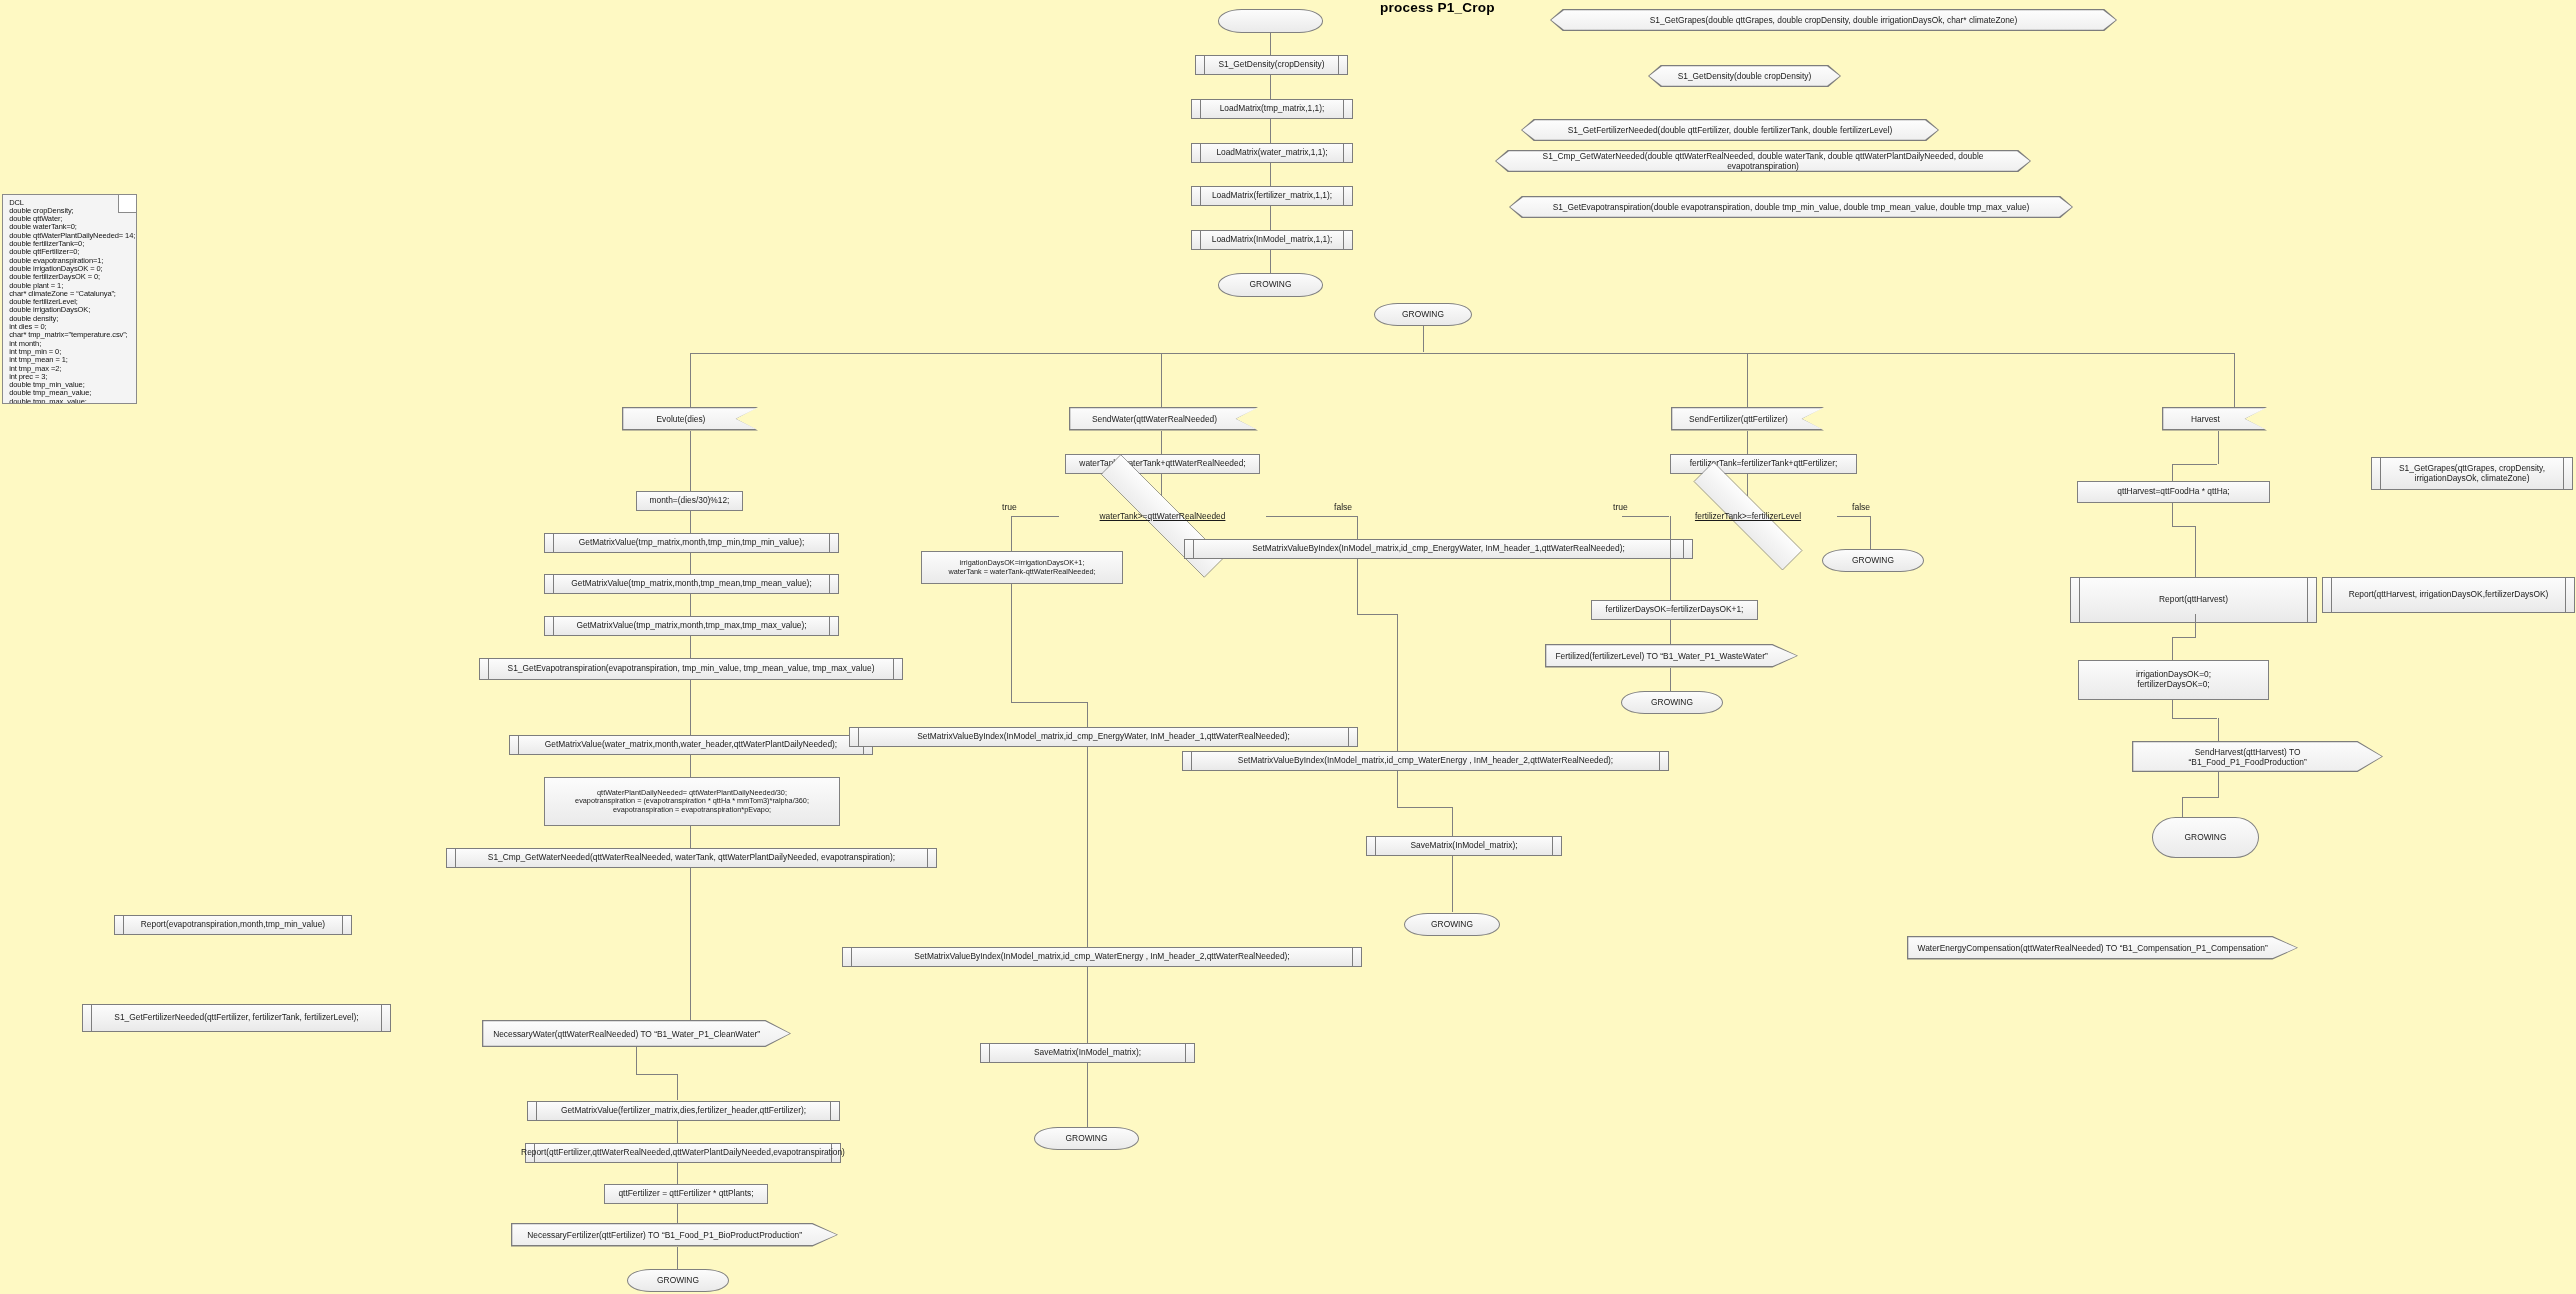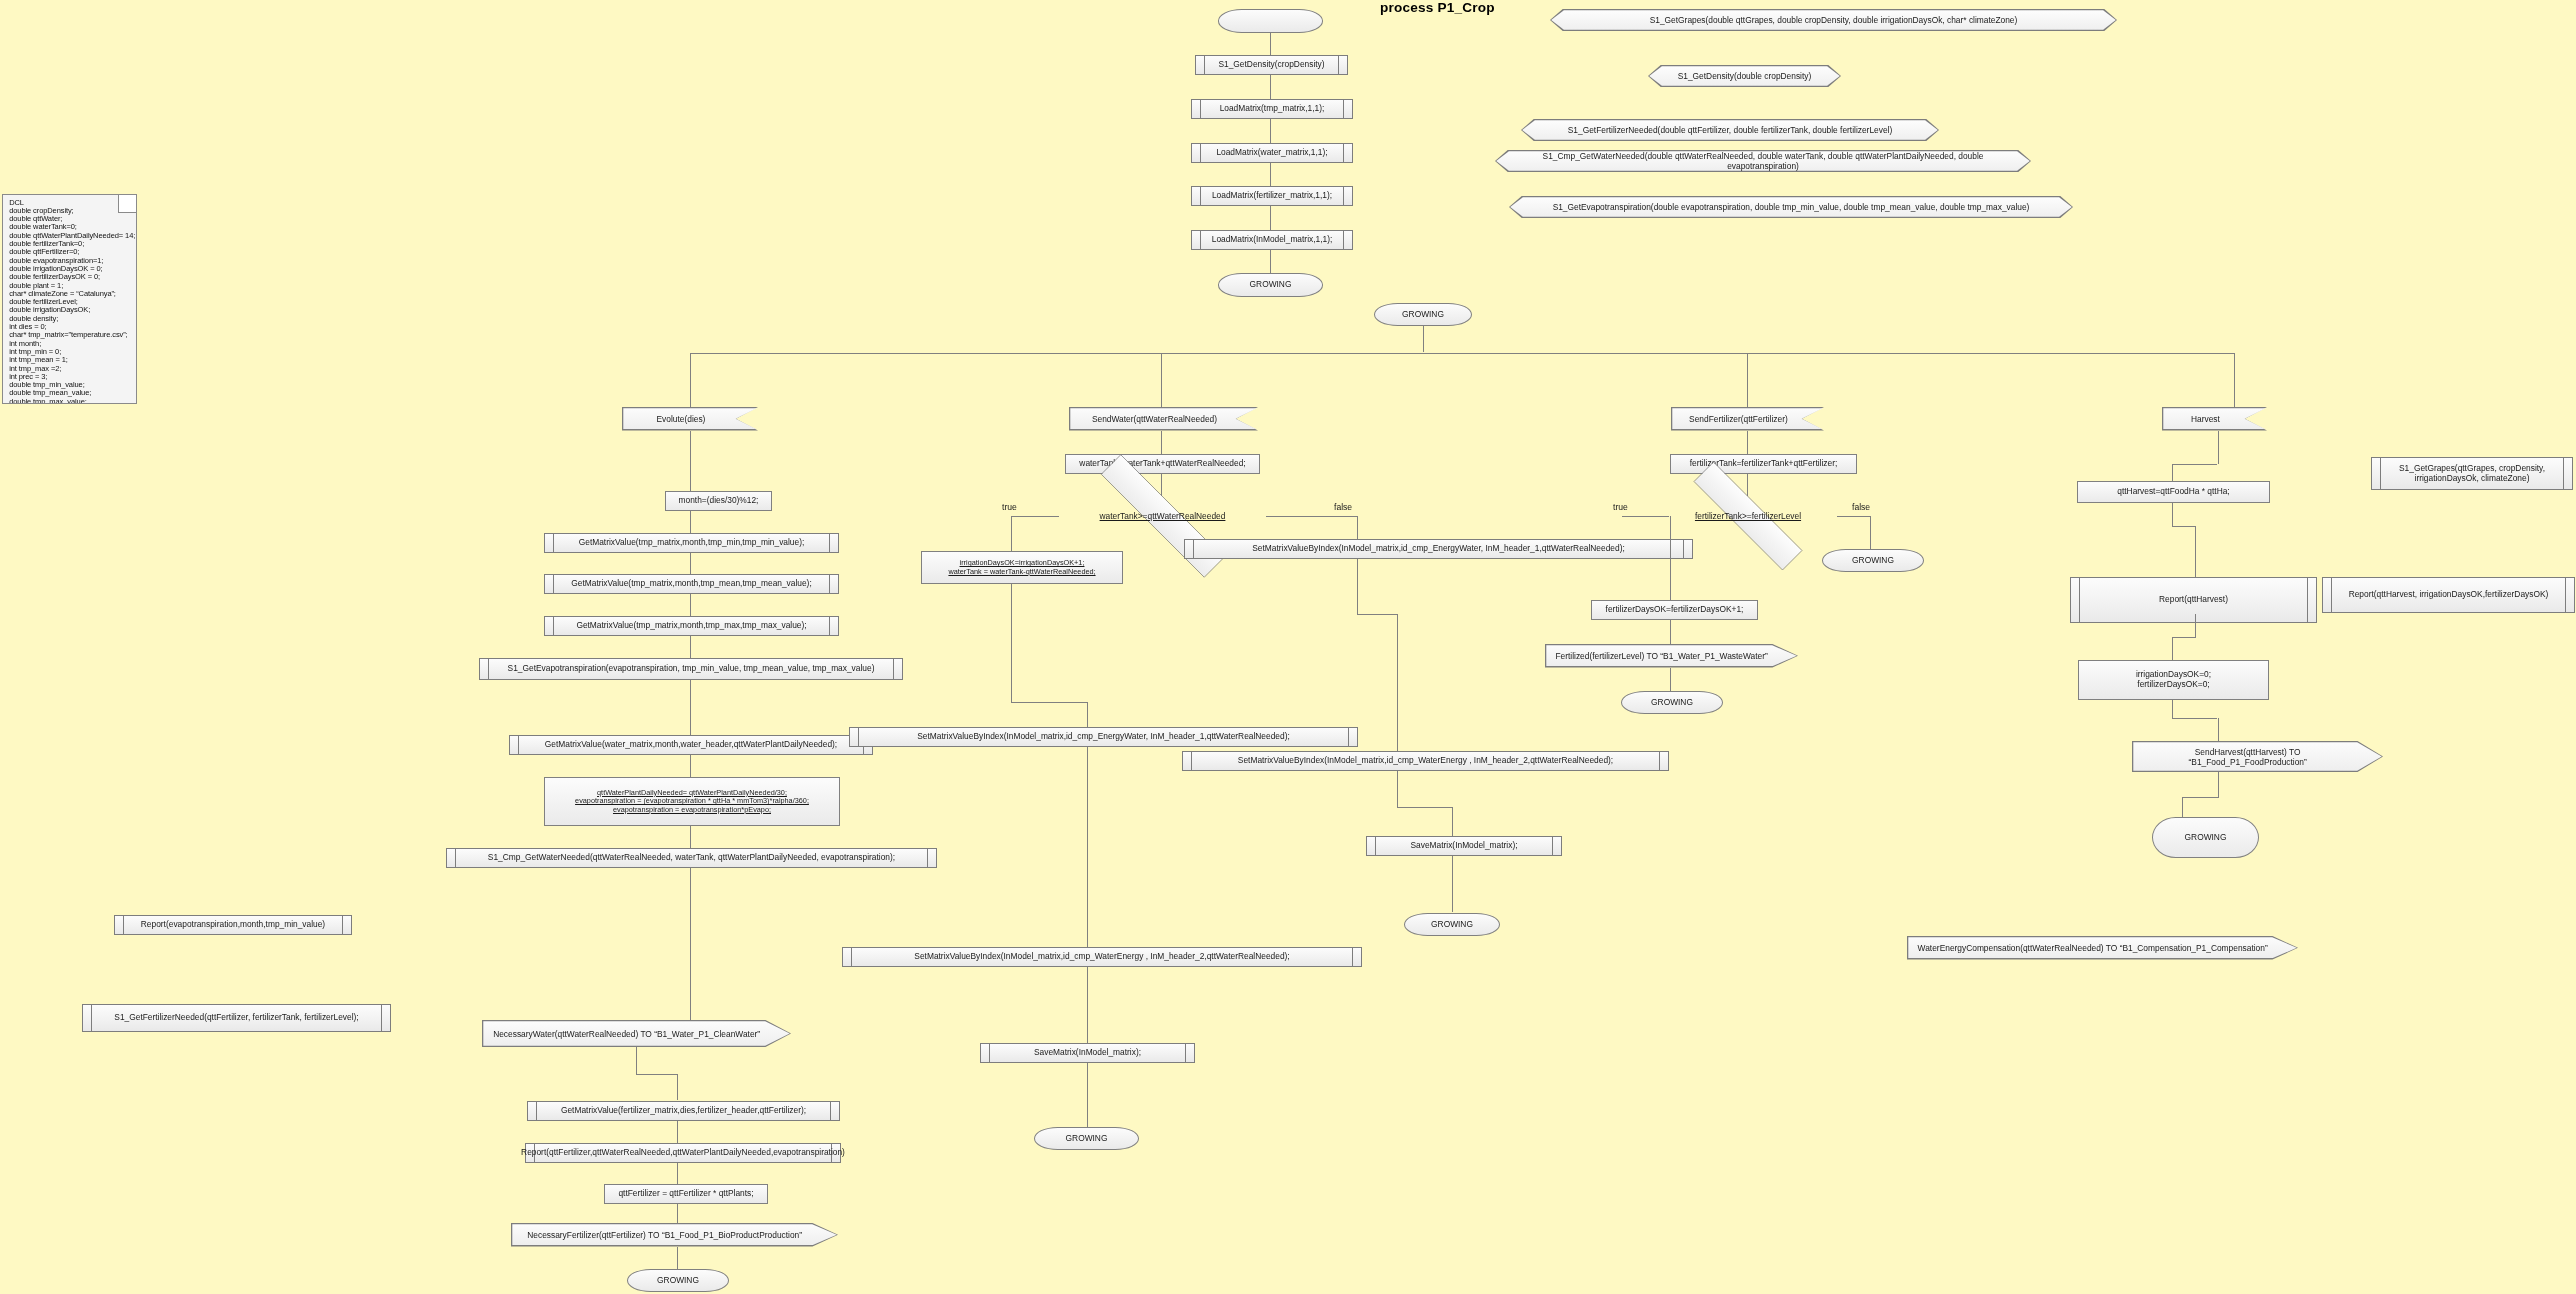--- a/index.html
+++ b/index.html
@@ -76,21 +76,21 @@
 
   
   .ln{position:absolute;background:#808080;}
   .lnh{height:1.2px;}
   .lnv{width:1.2px;}
 
   .edgelbl{position:absolute;font-size:8.6px;color:#1a1a1a;}
 
   .title{position:absolute;font-weight:bold;font-size:13.6px;color:#000;letter-spacing:0.2px;}
 
-  .fs8{font-size:7.3px;text-decoration:underline;}
+  .fs8{font-size:7.3px;}
   .fs9{font-size:8.4px;}
 </style>
 </head>
 <body>
 
 <div id="canvas">
 
   <div class="title" style="left:1380px;top:0px;">process P1_Crop</div>
 
   <div class="note" style="left:1.8px;top:194px;width:135px;height:210px;">
@@ -226,21 +226,21 @@
   <div class="ln lnv" style="left:1747px;top:353px;height:55px;"></div>
   <div class="ln lnv" style="left:2234px;top:353px;height:55px;"></div>
 
   <div class="notch fs9" style="left:622px;top:407px;width:136px;height:23.6px;">
     <div class="nbg"></div>
       <div class="nin"></div>
     <div class="lbl">Evolute(dies)</div>
   </div>
   <div class="ln lnv" style="left:690px;top:431px;height:60px;"></div>
 
-  <div class="node proc fs9" style="left:636px;top:491px;width:107px;height:20px;margin-left:29px;">
+  <div class="node proc fs9" style="left:636px;top:491px;width:107px;height:20px;">
     <span class="lbl">month=(dies/30)%12;</span>
   </div>
   <div class="ln lnv" style="left:690px;top:511px;height:22px;"></div>
 
   <div class="sub fs9" style="left:544px;top:533px;width:295px;height:20px;">
     <span class="lbl">GetMatrixValue(tmp_matrix,month,tmp_min,tmp_min_value);</span>
   </div>
   <div class="ln lnv" style="left:690px;top:553px;height:22px;"></div>
 
   <div class="sub fs9" style="left:544px;top:574px;width:295px;height:20px;">

